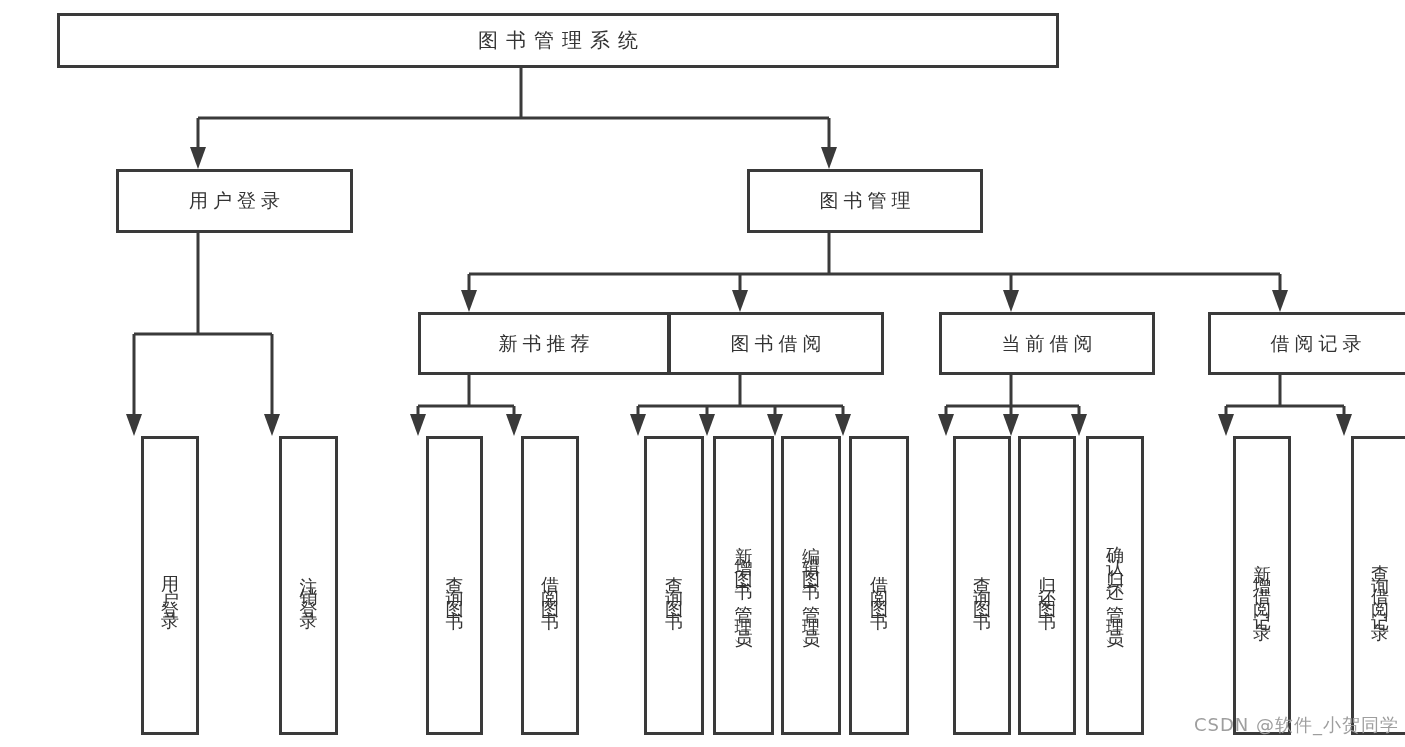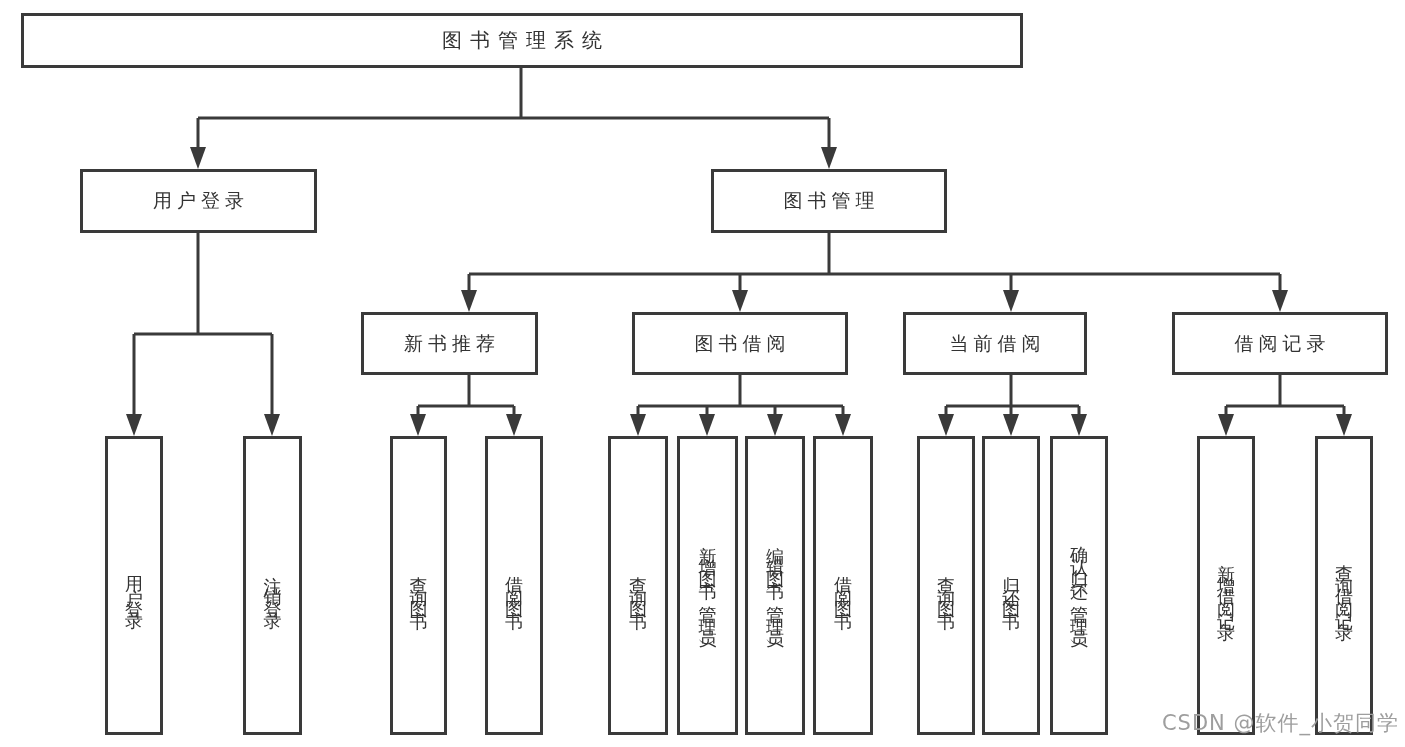--- a/index.html
+++ b/index.html
@@ -24,20 +24,21 @@
   }
   .node {
     position: absolute;
     box-sizing: border-box;
     border: 3px solid #3a3a3a;
     background: #ffffff;
     display: flex;
     align-items: center;
     justify-content: center;
     text-align: center;
+    margin-left: 36px;
   }
   .node.lvl-root span {
     font-size: 20px;
     letter-spacing: 8px;
     text-indent: 8px;
     white-space: nowrap;
   }
   .node.lvl-branch span {
     font-size: 19px;
     letter-spacing: 5px;
@@ -48,21 +49,21 @@
     writing-mode: vertical-rl;
     text-orientation: mixed;
     font-size: 18px;
     line-height: 1;
     letter-spacing: 12px;
   }
   .watermark {
     position: absolute;
     right: 6px;
     bottom: 10px;
-    font-size: 21px;
+    font-size: 18px;
     color: #9e9e9e;
     letter-spacing: 1px;
     white-space: nowrap;
     z-index: 5;
   }
 </style>
 </head>
 <body>
 
 <div class="canvas">
@@ -102,27 +103,27 @@
     <span>图书管理系统</span>
   </div>
 
   <div class="node lvl-branch" style="left:80px; top:169px; width:237px; height:64px;">
     <span>用户登录</span>
   </div>
   <div class="node lvl-branch" style="left:711px; top:169px; width:236px; height:64px;text-align:right;">
     <span>图书管理</span>
   </div>
 
-  <div class="node lvl-branch" style="left:361px; top:312px; width:177px; height:63px;font-family:Liberation Mono, monospace;">
+  <div class="node lvl-branch" style="left:382px; top:312px; width:252px; height:63px;font-family:Liberation Mono, monospace;">
     <span>新书推荐</span>
   </div>
   <div class="node lvl-branch" style="left:632px; top:312px; width:216px; height:63px;">
     <span>图书借阅</span>
   </div>
-  <div class="node lvl-branch" style="left:903px; top:312px; width:184px; height:63px;">
+  <div class="node lvl-branch" style="left:903px; top:312px; width:216px; height:63px;">
     <span>当前借阅</span>
   </div>
   <div class="node lvl-branch" style="left:1172px; top:312px; width:216px; height:63px;font-family:Liberation Serif, serif;">
     <span>借阅记录</span>
   </div>
 
   <div class="node leaf" style="left:105px; top:436px; width:58px; height:299px;">
     <span>用户登录</span>
   </div>
   <div class="node leaf" style="left:243px; top:436px; width:59px; height:299px;">

